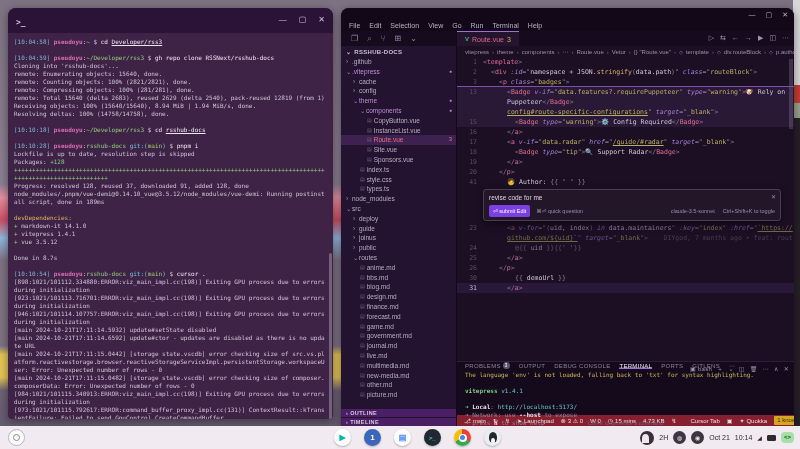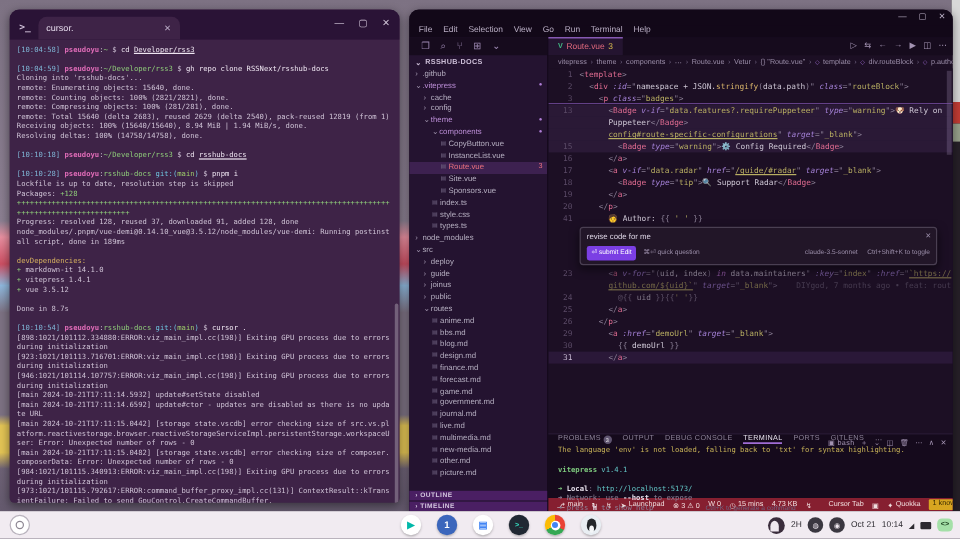--- a/index.html
+++ b/index.html
@@ -129,24 +129,20 @@
 
   <div id="right-strip">
     <div class="rs1"></div>
     <div class="rs2"></div>
     <div class="rs3"></div>
   </div>
 
   <div id="term-win">
     <div id="term-titlebar">
       <span id="term-appicon">&gt;_</span>
-      <div id="term-tab">
-        <span>cursor.</span>
-        <span class="close">✕</span>
-      </div>
       <div id="term-controls">
           <span>—</span>
           <span>▢</span>
           <span>✕</span>
         </div>
     </div>
     <div id="term-body"><div class="row"><span class="tm">[10:04:58] </span><span class="us">pseudoyu</span><span class="df">:</span><span class="pa">~</span><span class="df"> $ </span><span class="cm">cd </span><span class="ul">Developer/rss3</span></div><div class="row">&nbsp;</div><div class="row"><span class="tm">[10:04:59] </span><span class="us">pseudoyu</span><span class="df">:</span><span class="pa">~/Developer/rss3</span><span class="df"> $ </span><span class="cm">gh repo clone RSSNext/rsshub-docs</span></div><div class="row"><span class="df">Cloning into 'rsshub-docs'...</span></div><div class="row"><span class="df">remote: Enumerating objects: 15640, done.</span></div><div class="row"><span class="df">remote: Counting objects: 100% (2821/2821), done.</span></div><div class="row"><span class="df">remote: Compressing objects: 100% (281/281), done.</span></div><div class="row"><span class="df">remote: Total 15640 (delta 2683), reused 2629 (delta 2540), pack-reused 12819 (from 1)</span></div><div class="row"><span class="df">Receiving objects: 100% (15640/15640), 8.94 MiB | 1.94 MiB/s, done.</span></div><div class="row"><span class="df">Resolving deltas: 100% (14758/14758), done.</span></div><div class="row">&nbsp;</div><div class="row"><span class="tm">[10:10:18] </span><span class="us">pseudoyu</span><span class="df">:</span><span class="pa">~/Developer/rss3</span><span class="df"> $ </span><span class="cm">cd </span><span class="ul">rsshub-docs</span></div><div class="row">&nbsp;</div><div class="row"><span class="tm">[10:10:28] </span><span class="us">pseudoyu</span><span class="df">:</span><span class="pa">rsshub-docs</span><span class="gi"> git:(</span><span class="br">main</span><span class="gi">)</span><span class="df"> $ </span><span class="cm">pnpm i</span></div><div class="row"><span class="df">Lockfile is up to date, resolution step is skipped</span></div><div class="row"><span class="df">Packages: </span><span class="gn">+128</span></div><div class="row"><span class="gn">++++++++++++++++++++++++++++++++++++++++++++++++++++++++++++++++++++++++++++++++++++++++++++++++++++++++++++++++</span></div><div class="row"><span class="df">Progress: resolved 128, reused 37, downloaded 91, added 128, done</span></div><div class="row"><span class="df">node_modules/.pnpm/vue-demi@0.14.10_vue@3.5.12/node_modules/vue-demi: Running postinstall script, done in 189ms</span></div><div class="row">&nbsp;</div><div class="row"><span class="yl">devDependencies:</span></div><div class="row"><span class="gn">+ </span><span class="df">markdown-it 14.1.0</span></div><div class="row"><span class="gn">+ </span><span class="df">vitepress 1.4.1</span></div><div class="row"><span class="gn">+ </span><span class="df">vue 3.5.12</span></div><div class="row">&nbsp;</div><div class="row"><span class="df">Done in 8.7s</span></div><div class="row">&nbsp;</div><div class="row"><span class="tm">[10:10:54] </span><span class="us">pseudoyu</span><span class="df">:</span><span class="pa">rsshub-docs</span><span class="gi"> git:(</span><span class="br">main</span><span class="gi">)</span><span class="df"> $ </span><span class="cm">cursor .</span></div><div class="row"><span class="df">[898:1021/101112.334880:ERROR:viz_main_impl.cc(198)] Exiting GPU process due to errors during initialization</span></div><div class="row"><span class="df">[923:1021/101113.716701:ERROR:viz_main_impl.cc(198)] Exiting GPU process due to errors during initialization</span></div><div class="row"><span class="df">[946:1021/101114.107757:ERROR:viz_main_impl.cc(198)] Exiting GPU process due to errors during initialization</span></div><div class="row"><span class="df">[main 2024-10-21T17:11:14.5932] update#setState disabled</span></div><div class="row"><span class="df">[main 2024-10-21T17:11:14.6592] update#ctor - updates are disabled as there is no update URL</span></div><div class="row"><span class="df">[main 2024-10-21T17:11:15.0442] [storage state.vscdb] error checking size of src.vs.platform.reactivestorage.browser.reactiveStorageServiceImpl.persistentStorage.workspaceUser: Error: Unexpected number of rows - 0</span></div><div class="row"><span class="df">[main 2024-10-21T17:11:15.0482] [storage state.vscdb] error checking size of composer.composerData: Error: Unexpected number of rows - 0</span></div><div class="row"><span class="df">[984:1021/101115.340913:ERROR:viz_main_impl.cc(198)] Exiting GPU process due to errors during initialization</span></div><div class="row"><span class="df">[973:1021/101115.792617:ERROR:command_buffer_proxy_impl.cc(131)] ContextResult::kTransientFailure: Failed to send GpuControl.CreateCommandBuffer.</span></div></div>
     <div id="term-scroll"></div>
   </div>
 
@@ -396,21 +392,20 @@
                   <span>claude-3.5-sonnet</span>
                   <span>Ctrl+Shift+K to toggle</span>
                 </span>
               </div>
             </div>
             <div class="crow dim"><span class="ln">23</span><span class="codetext" style="padding-left: 24px;"><span class="g">&lt;</span><span class="t">a</span><span class="a"> v-for</span><span class="g">="(</span><span class="x">uid, index</span><span class="g">) </span><span class="k">in</span><span class="x"> data.maintainers</span><span class="g">"</span><span class="a"> :key</span><span class="g">="</span><span class="s">index</span><span class="g">"</span><span class="a"> :href</span><span class="g">="</span><span class="l">`https://</span></span></div>
             <div class="crow dim"><span class="ln"></span><span class="codetext" style="padding-left: 24px;"><span class="l">github.com/${uid}`</span><span class="g">"</span><span class="a"> target</span><span class="g">="</span><span class="s">_blank</span><span class="g">"&gt;</span><span class="dgh">    DIYgod, 7 months ago • feat: rout</span></span></div>
             <div class="crow dim"><span class="ln">24</span><span class="codetext" style="padding-left: 32px;"><span class="g">@{{ </span><span class="x">uid</span><span class="g"> }}{{</span><span class="s">' '</span><span class="g">}}</span></span></div>
             <div class="crow "><span class="ln">25</span><span class="codetext" style="padding-left: 24px;"><span class="g">&lt;/</span><span class="t">a</span><span class="g">&gt;</span></span></div>
             <div class="crow "><span class="ln">26</span><span class="codetext" style="padding-left: 16px;"><span class="g">&lt;/</span><span class="t">p</span><span class="g">&gt;</span></span></div>
-            <div class="crow "><span class="ln">29</span><span class="codetext" style="padding-left: 24px;"><span class="g">&lt;</span><span class="t">a</span><span class="a"> :href</span><span class="g">="</span><span class="s">demoUrl</span><span class="g">"</span><span class="a"> target</span><span class="g">="</span><span class="s">_blank</span><span class="g">"&gt;</span></span></div>
             <div class="crow "><span class="ln">30</span><span class="codetext" style="padding-left: 32px;"><span class="g">{{ </span><span class="x">demoUrl</span><span class="g"> }}</span></span></div>
             <div class="crow curline"><span class="ln">31</span><span class="codetext" style="padding-left: 24px;"><span class="g">&lt;/</span><span class="t">a</span><span class="g">&gt;</span></span></div>
           </div>
         <div id="panel">
           <div id="panel-tabs">
               <span class="ptab">
                 <span>PROBLEMS</span>
                 <span class="pbadge">3</span>
               </span>
               <span class="ptab">

